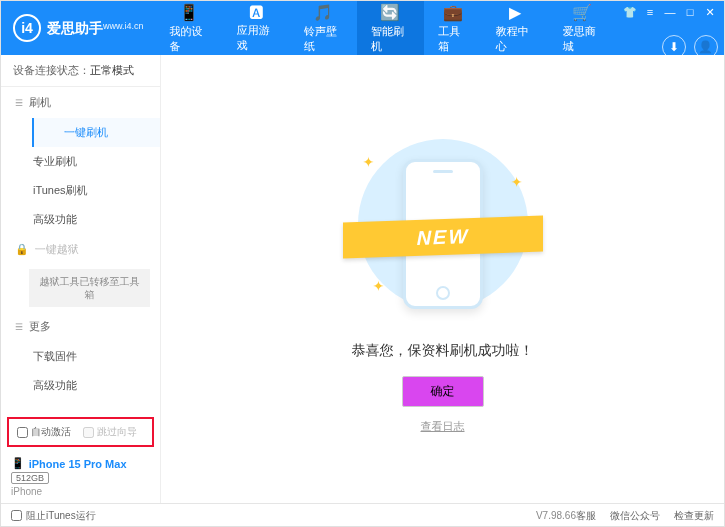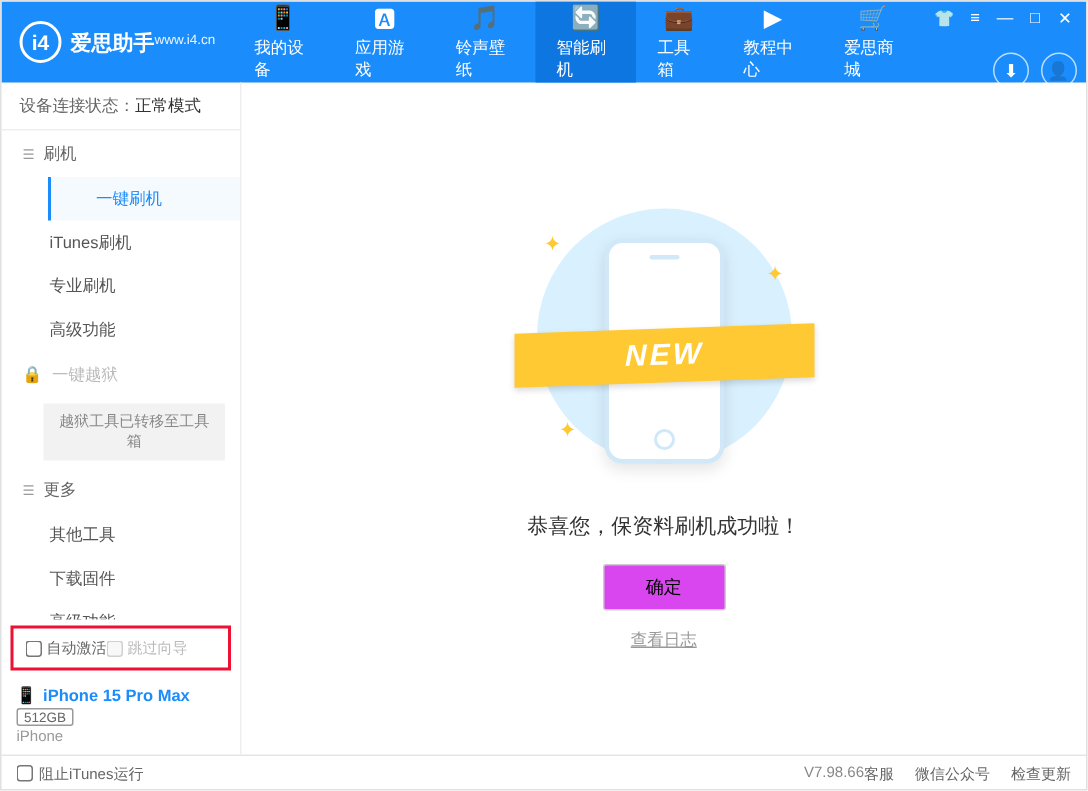--- a/index.html
+++ b/index.html
@@ -29,21 +29,21 @@
 
 .sidebar { width: 160px; border-right: 1px solid #eee; display: flex; flex-direction: column; font-size: 11px; }
 .side-scroll { flex: 1; overflow: hidden; }
 .side-section { padding: 8px 14px; color: #666; display: flex; align-items: center; gap: 6px; cursor: pointer; }
 .side-section .arrow { font-size: 9px; color: #999; }
 .side-item { padding: 7px 14px 7px 32px; color: #555; cursor: pointer; }
 .side-item.active { color: #1b8cfb; border-left: 2px solid #1b8cfb; background: #f5faff; padding-left: 30px; margin-left: 31px; }
 .side-item.boxed { background: #f2f2f2; margin: 4px 10px 4px 28px; padding: 6px 8px; color: #888; font-size: 10px; line-height: 1.3; text-align: center; }
 .side-section.locked { color: #bbb; }
 
-.red-box { border: 2px solid #e13; margin: 4px 6px; padding: 6px 8px; display: flex; align-items: center; }
+.red-box { border: 2px solid #e13; margin: 4px 6px; padding: 6px 8px; display: flex; gap: 12px; align-items: center; }
 .chk { display: flex; align-items: center; gap: 3px; font-size: 10px; color: #666; }
 .chk input { width: 11px; height: 11px; }
 .chk.disabled { color: #bbb; }
 
 .device-info { padding: 6px 10px; font-size: 10px; }
 .device-name { color: #1b8cfb; font-weight: bold; font-size: 11px; display: flex; align-items: center; gap: 4px; }
 .storage-badge { display: inline-block; border: 1px solid #999; border-radius: 2px; padding: 0 4px; font-size: 9px; color: #666; margin-top: 2px; }
 .device-type { color: #999; font-size: 10px; margin-top: 2px; }
 
 .main { flex: 1; display: flex; flex-direction: column; align-items: center; justify-content: center; padding: 20px; position: relative; }
@@ -126,35 +126,34 @@
   <div class="sidebar">
     <div class="status-bar">
       <span>设备连接状态：</span><span class="status-bold">正常模式</span>
     </div>
     <div class="side-scroll">
       <div class="side-section">
           <span class="arrow">☰</span>
           <span>刷机</span>
         </div>
       <div class="side-item active">一键刷机</div>
+      <div class="side-item">专业刷机</div>
       <div class="side-item">iTunes刷机</div>
-      <div class="side-item">专业刷机</div>
       <div class="side-item">高级功能</div>
 
       <div class="side-section locked">
           <span>🔒</span>
           <span>一键越狱</span>
         </div>
       <div class="side-item boxed">越狱工具已转移至工具箱</div>
 
       <div class="side-section">
           <span class="arrow">☰</span>
           <span>更多</span>
         </div>
-      <div class="side-item">其他工具</div>
       <div class="side-item">下载固件</div>
       <div class="side-item">高级功能</div>
     </div>
 
     <div class="red-box">
       <label class="chk">
           <input type="checkbox" style="">
           <span>自动激活</span>
         </label>
       <label class="chk disabled">

